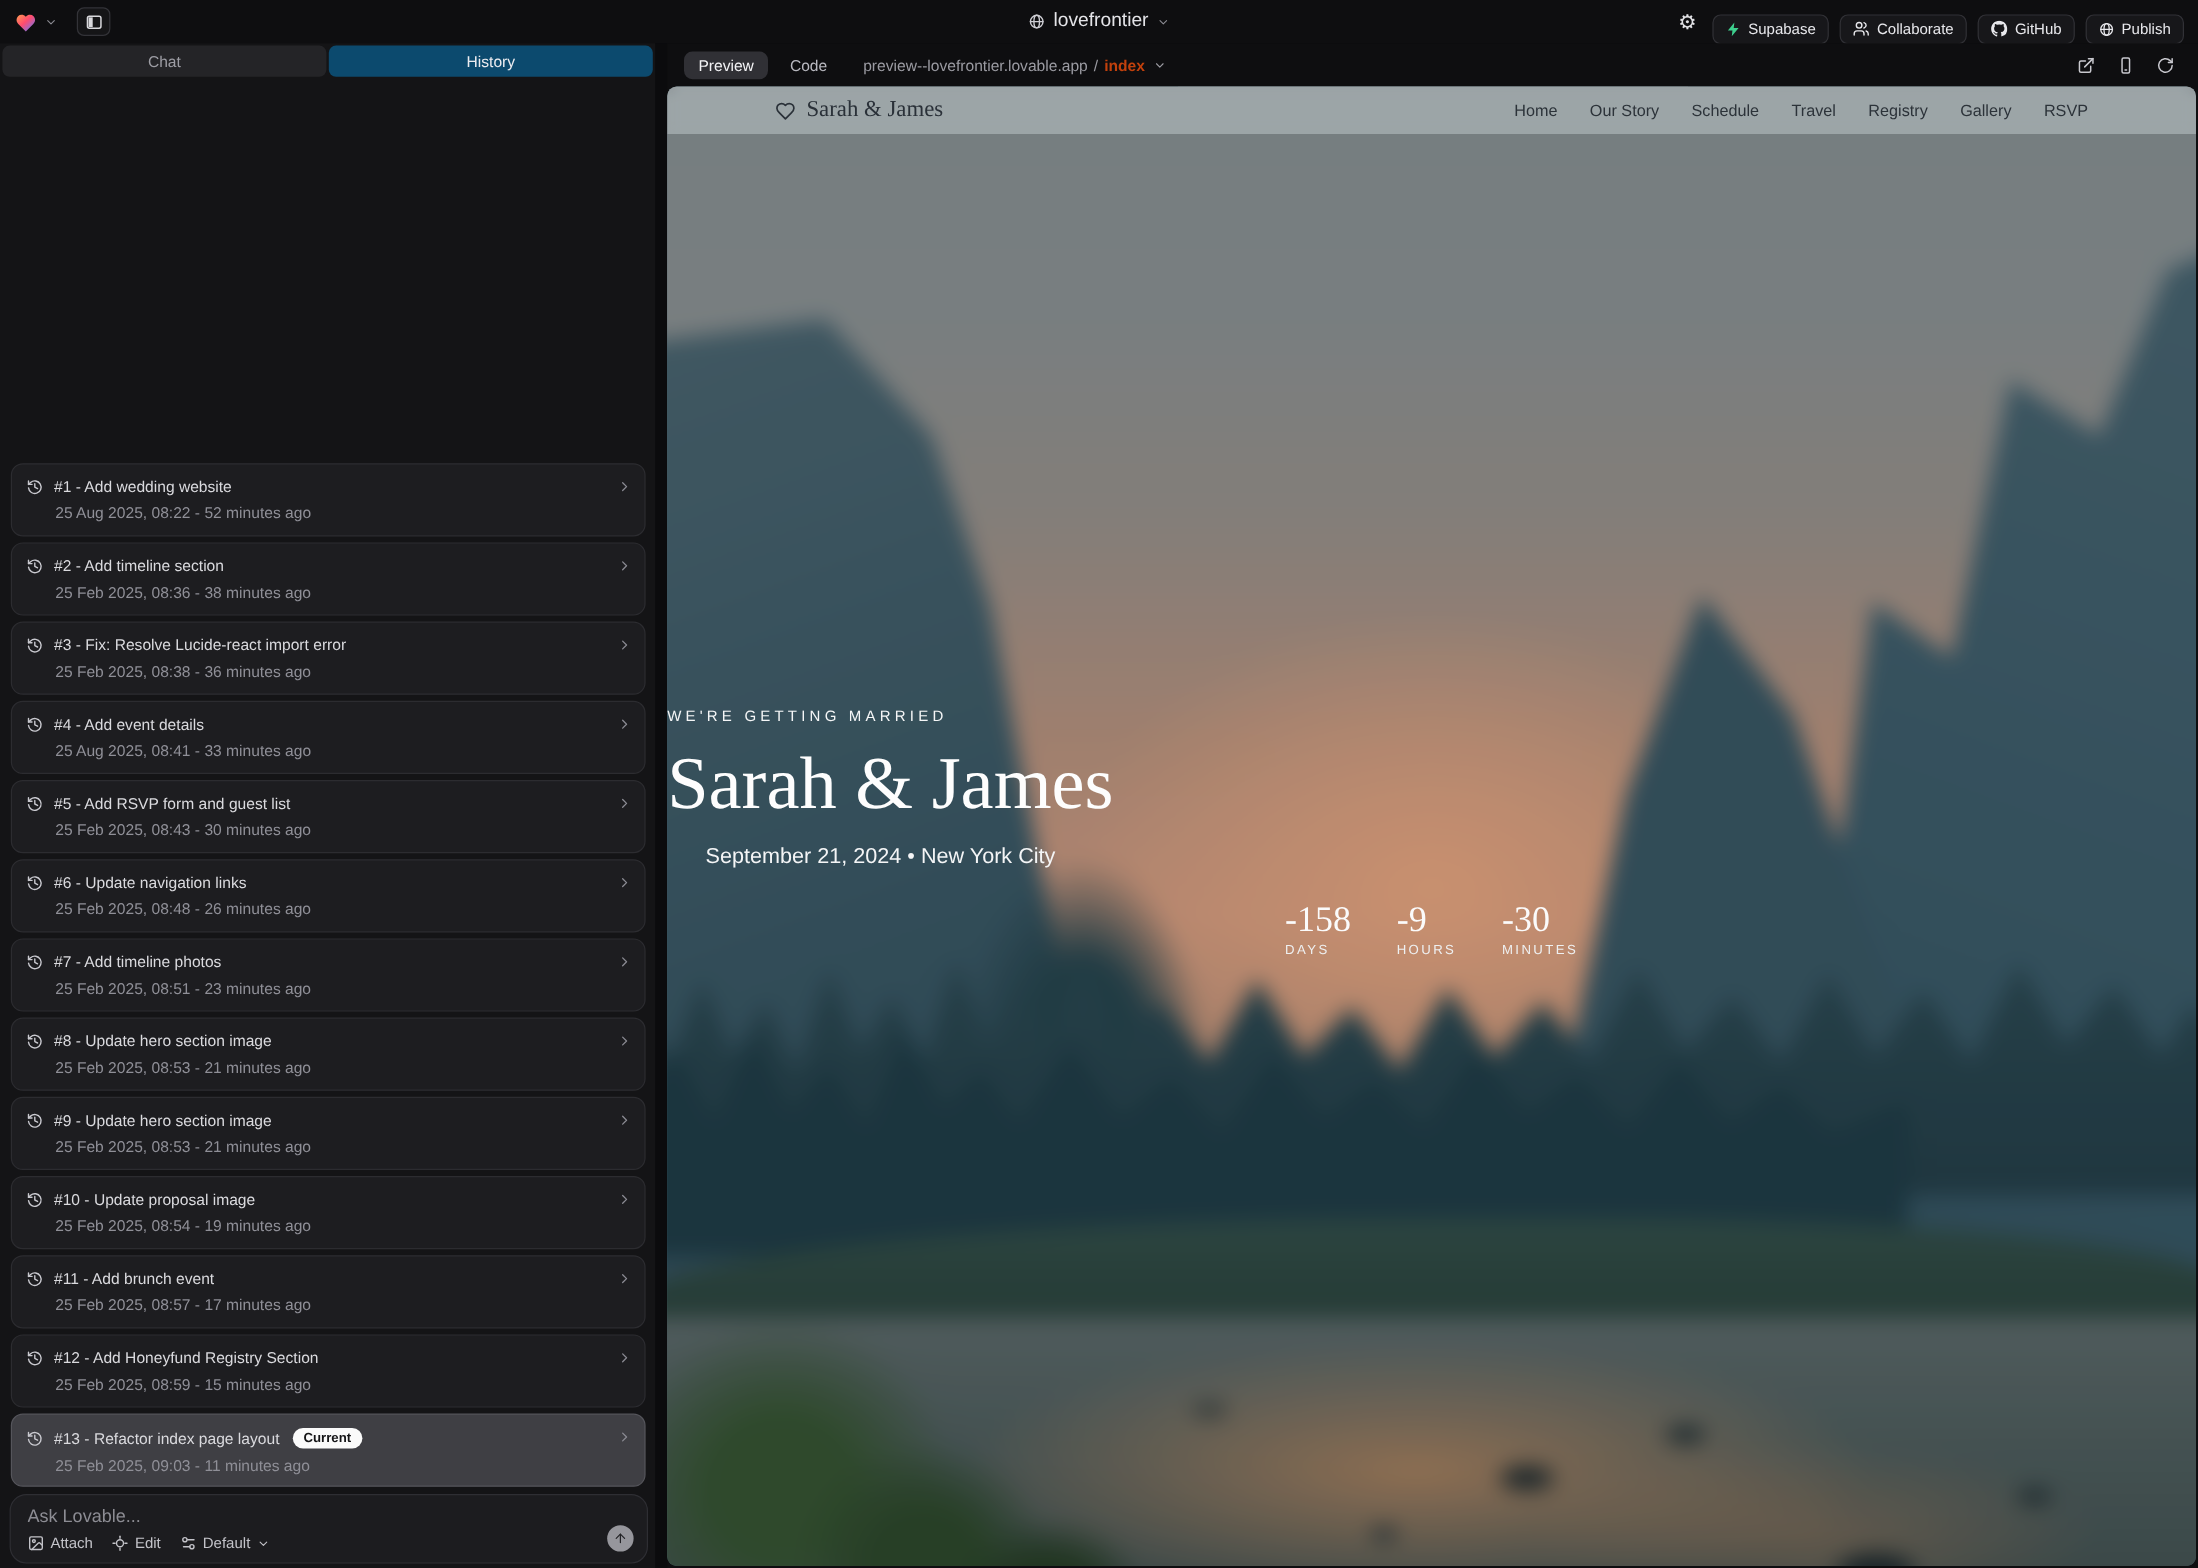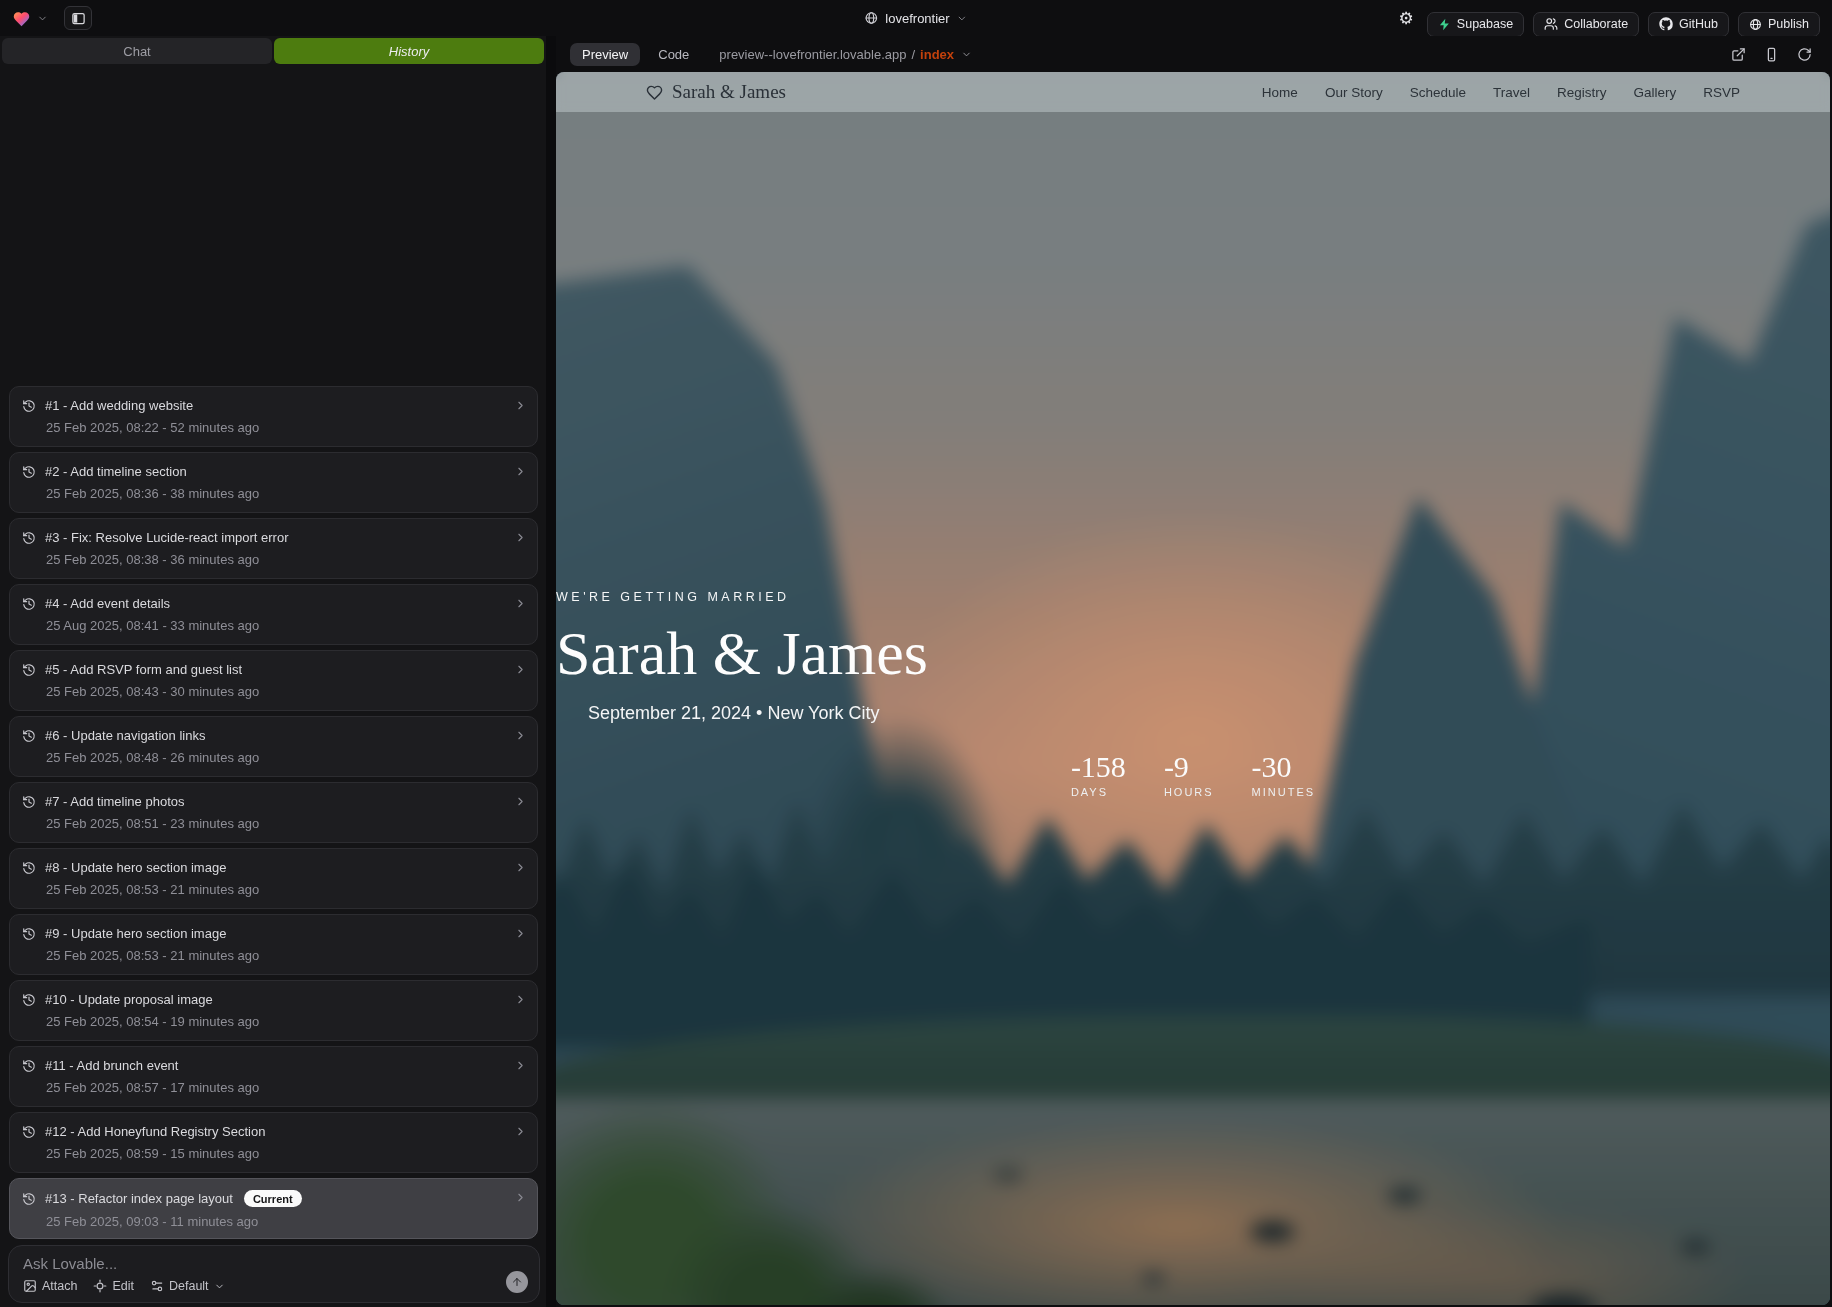--- a/index.html
+++ b/index.html
@@ -10,34 +10,34 @@
   .ic { stroke:currentColor; fill:none; stroke-width:2; stroke-linecap:round; stroke-linejoin:round; }
 
   
   .topbar { position:absolute; top:0; left:0; right:0; height:36px; background:#0e0e10;
     display:flex; align-items:center; padding:0 12px; }
   .topbar-left { display:flex; align-items:center; gap:6px; }
   .logo-chevron { color:#8b8b92; }
   .panel-toggle { width:28px; height:24px; border:1px solid #333338; border-radius:6px;
     background:#151517; color:#d8d8dc; display:flex; align-items:center; justify-content:center; margin-left:10px; }
   .topbar-center { position:absolute; left:50%; transform:translateX(-50%); display:flex; align-items:center; gap:7px;
-    color:#e4e4e8; font-size:13px; }
+    color:#e4e4e8; font-size:16px; }
   .topbar-center .globe { color:#cdcdd3; }
   .topbar-right { margin-left:auto; display:flex; align-items:center; gap:9px; }
   .gear-btn { color:#e2e2e6; font-size:17px; line-height:1; padding:2px 4px; cursor:default; }
   .tb-btn { height:25px; display:flex; align-items:center; gap:6px; padding:0 10px;
     border:1px solid #313136; border-radius:7px; background:#17171a; color:#e8e8ec; font-size:12.5px;margin-top:12px; }
 
   
   .left-panel { position:absolute; top:36px; left:0; width:546px; bottom:0; background:#141416; }
   .lp-tabs { position:absolute; top:2px; left:2px; right:2px; height:26px; display:flex; gap:2px; }
   .lp-tab { flex:1; display:flex; align-items:center; justify-content:center; font-size:13px;
     border-radius:6px; }
   .lp-tab.inactive { background:#242427; color:#9d9da4; }
-  .lp-tab.active { background:#4d7c0f; color:#ececf0;font-style:italic; }
+  .lp-tab.active { background:#0c4a6e; color:#ececf0; }
 
   .history-list { position:absolute; top:350px; left:9px; right:8px; display:flex; flex-direction:column; gap:5px; }
   .hist-card { position:relative; height:61px; background:#1d1d20; border:1px solid #2c2c30; border-radius:10px;
     padding:11px 14px 0 12px; }
   .hist-title-row { display:flex; align-items:center; gap:9px; color:#dadade; font-size:13px; }
   .hist-icon { color:#c9c9cf; flex:none; }
   .hist-date { margin:7px 0 0 24px; color:#8f8f97; font-size:13px; }
   .hist-chevron { position:absolute; right:10px; top:12px; color:#8a8a92; }
   .hist-card.current { background:#3f3f44; border-color:#55555b; }
   .current-badge { background:#fafafa; color:#141416; font-size:11px; font-weight:700;
@@ -221,21 +221,21 @@
       <div class="hist-title-row">
           <span class="hist-icon">
             <svg class="ic" width="14" height="14" viewBox="0 0 24 24">
               <path d="M3 3v5h5"></path>
               <path d="M3.05 13A9 9 0 1 0 6 5.3L3 8"></path>
               <path d="M12 7v5l4 2"></path>
             </svg>
           </span>
           <span>#1 - Add wedding website</span>
         </div>
-      <div class="hist-date">25 Feb 2025, 08:22 - 52 minutes ago</div>
+      <div class="hist-date">25 Aug 2025, 08:22 - 52 minutes ago</div>
       <span class="hist-chevron">
           <svg class="ic" width="13" height="13" viewBox="0 0 24 24">
             <path d="m9 18 6-6-6-6"></path>
           </svg>
         </span>
     </div>
     <div class="hist-card">
       <div class="hist-title-row">
           <span class="hist-icon">
             <svg class="ic" width="14" height="14" viewBox="0 0 24 24">

